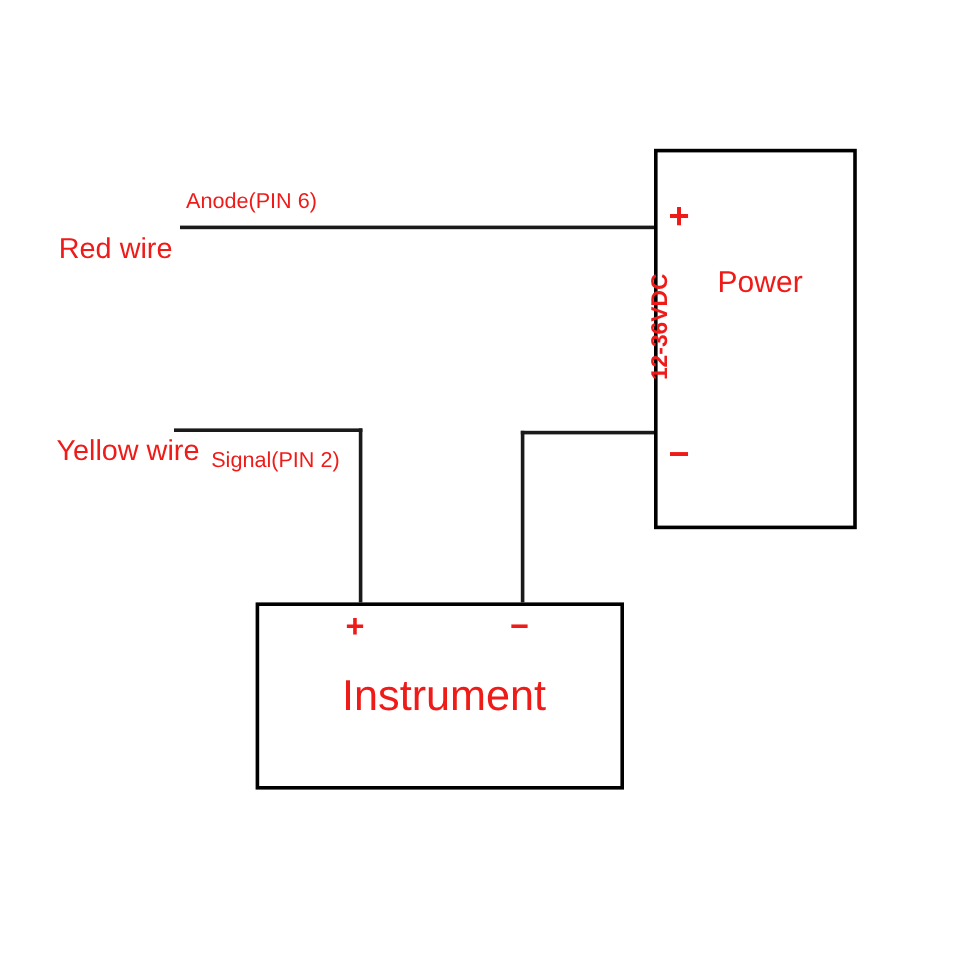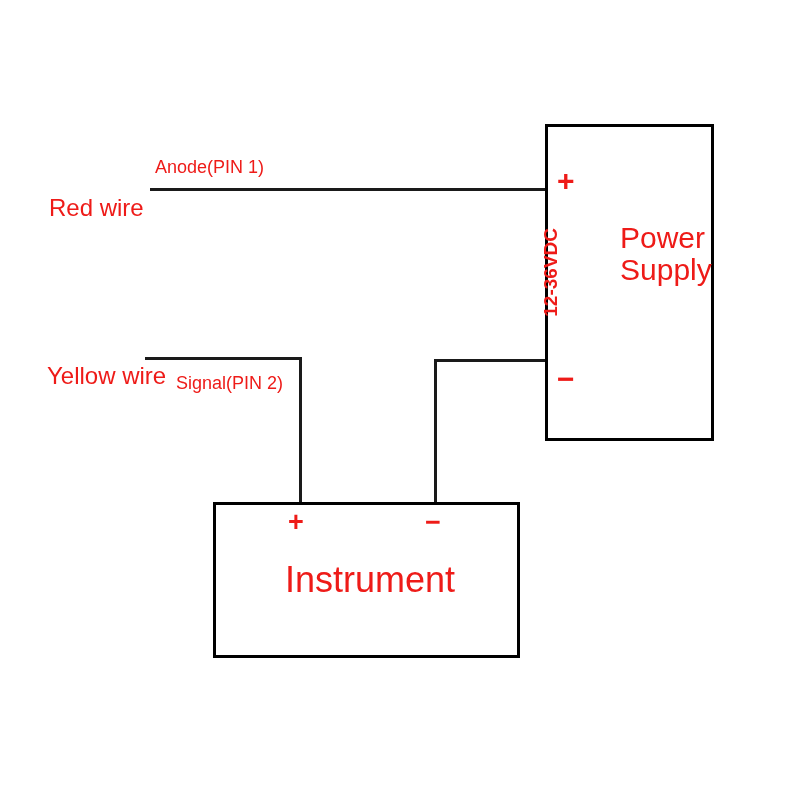--- a/index.html
+++ b/index.html
@@ -116,23 +116,23 @@
     font-weight: bold;
     transform: rotate(-90deg);
     transform-origin: left top;
     transform-box: border-box;
   }
   #ps-voltage-inner {
     display: block;
     transform: translate(-100%, 0);
   }
   #ps-title {
-    left: 620px;
+    left: 598px;
     top: 222px;
-    font-size: 30px;
+    font-size: 25px;
     line-height: 1.05;
   }
   #ps-title .ps-line { display: block; }
   
   #inst-plus {
     left: 288px;
     top: 509px;
     font-size: 27px;
     font-weight: bold;
   }
@@ -169,32 +169,31 @@
   <div class="label" id="ps-plus">+</div>
 
   <div class="label" id="ps-minus">−</div>
 
   <div class="label" id="ps-voltage">
     <span id="ps-voltage-inner">12-36VDC</span>
   </div>
 
   <div class="label" id="ps-title">
     <span class="ps-line">Power</span>
-    <span class="ps-line">Supply</span>
   </div>
 
   <div class="box" id="instrument-box"></div>
 
   <div class="label" id="inst-plus">+</div>
 
   <div class="label" id="inst-minus">−</div>
 
   <div class="label" id="inst-title">Instrument</div>
 
   <div class="label" id="label-red-wire">Red wire</div>
 
-  <div class="label" id="label-anode">Anode(PIN 1)</div>
+  <div class="label" id="label-anode">Anode(PIN 6)</div>
 
   <div class="label" id="label-yellow-wire">Yellow wire</div>
 
   <div class="label" id="label-signal">Signal(PIN 2)</div>
 
 </div>
 
 </body></html>

